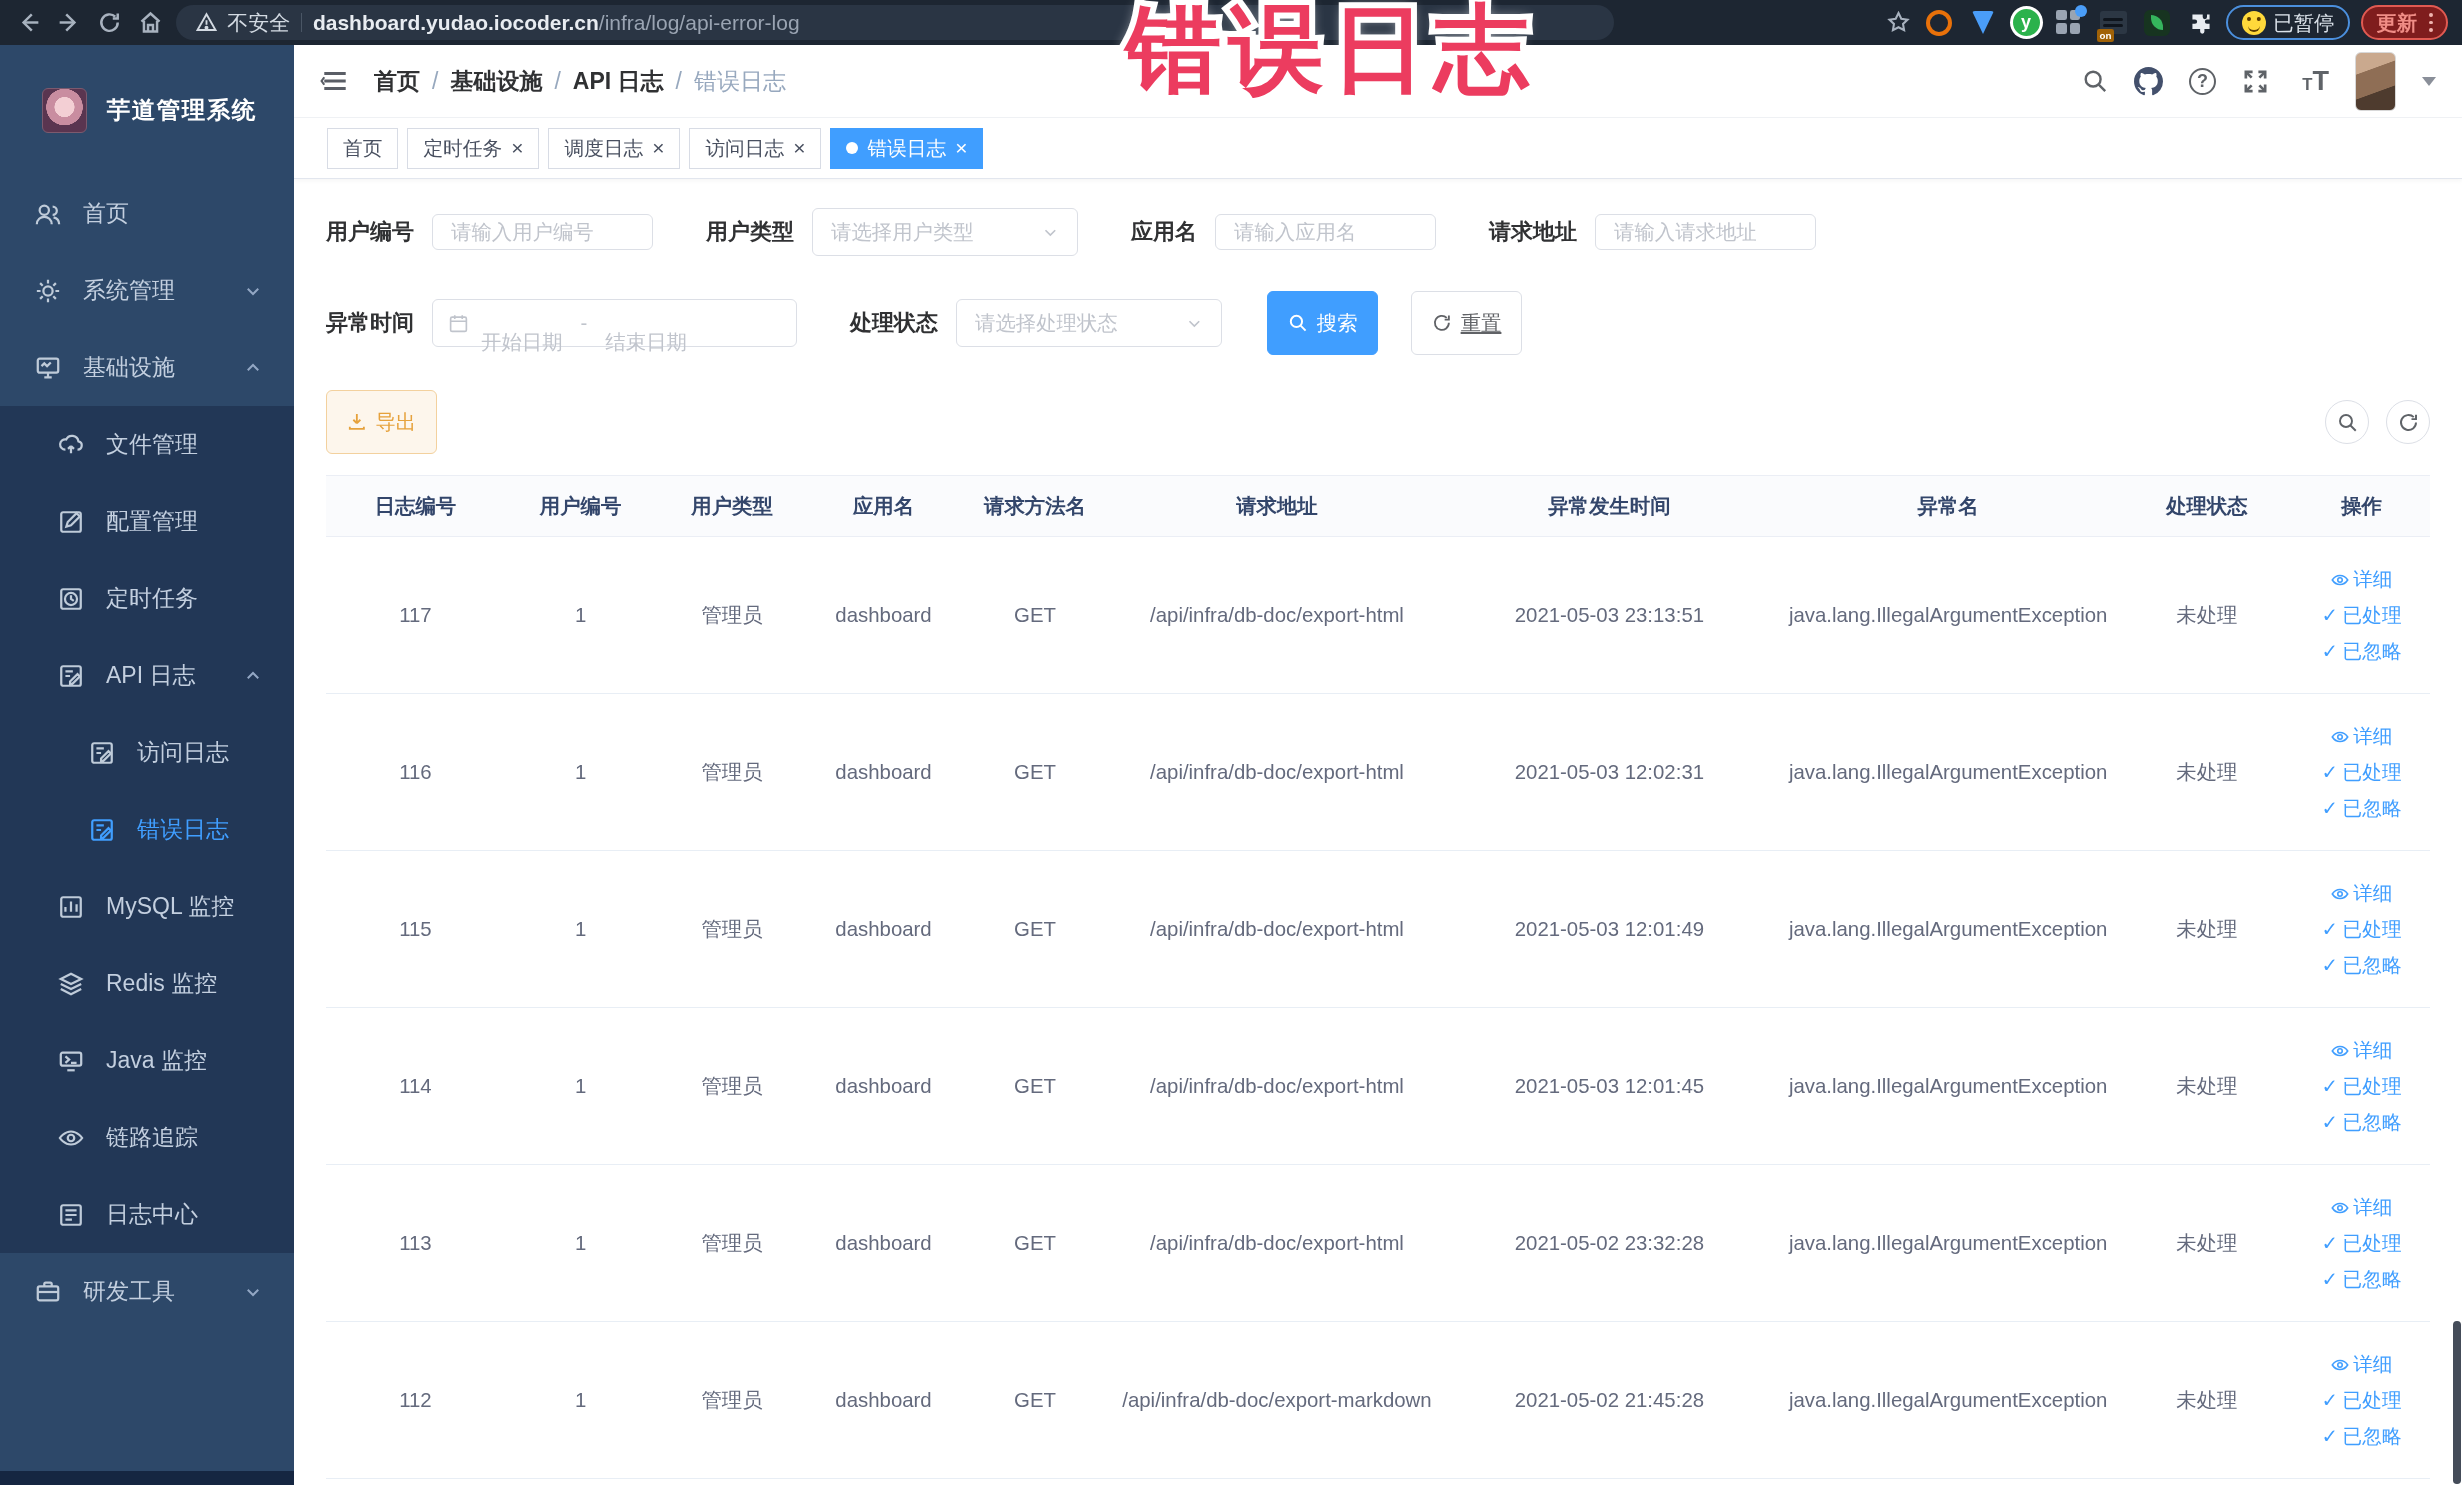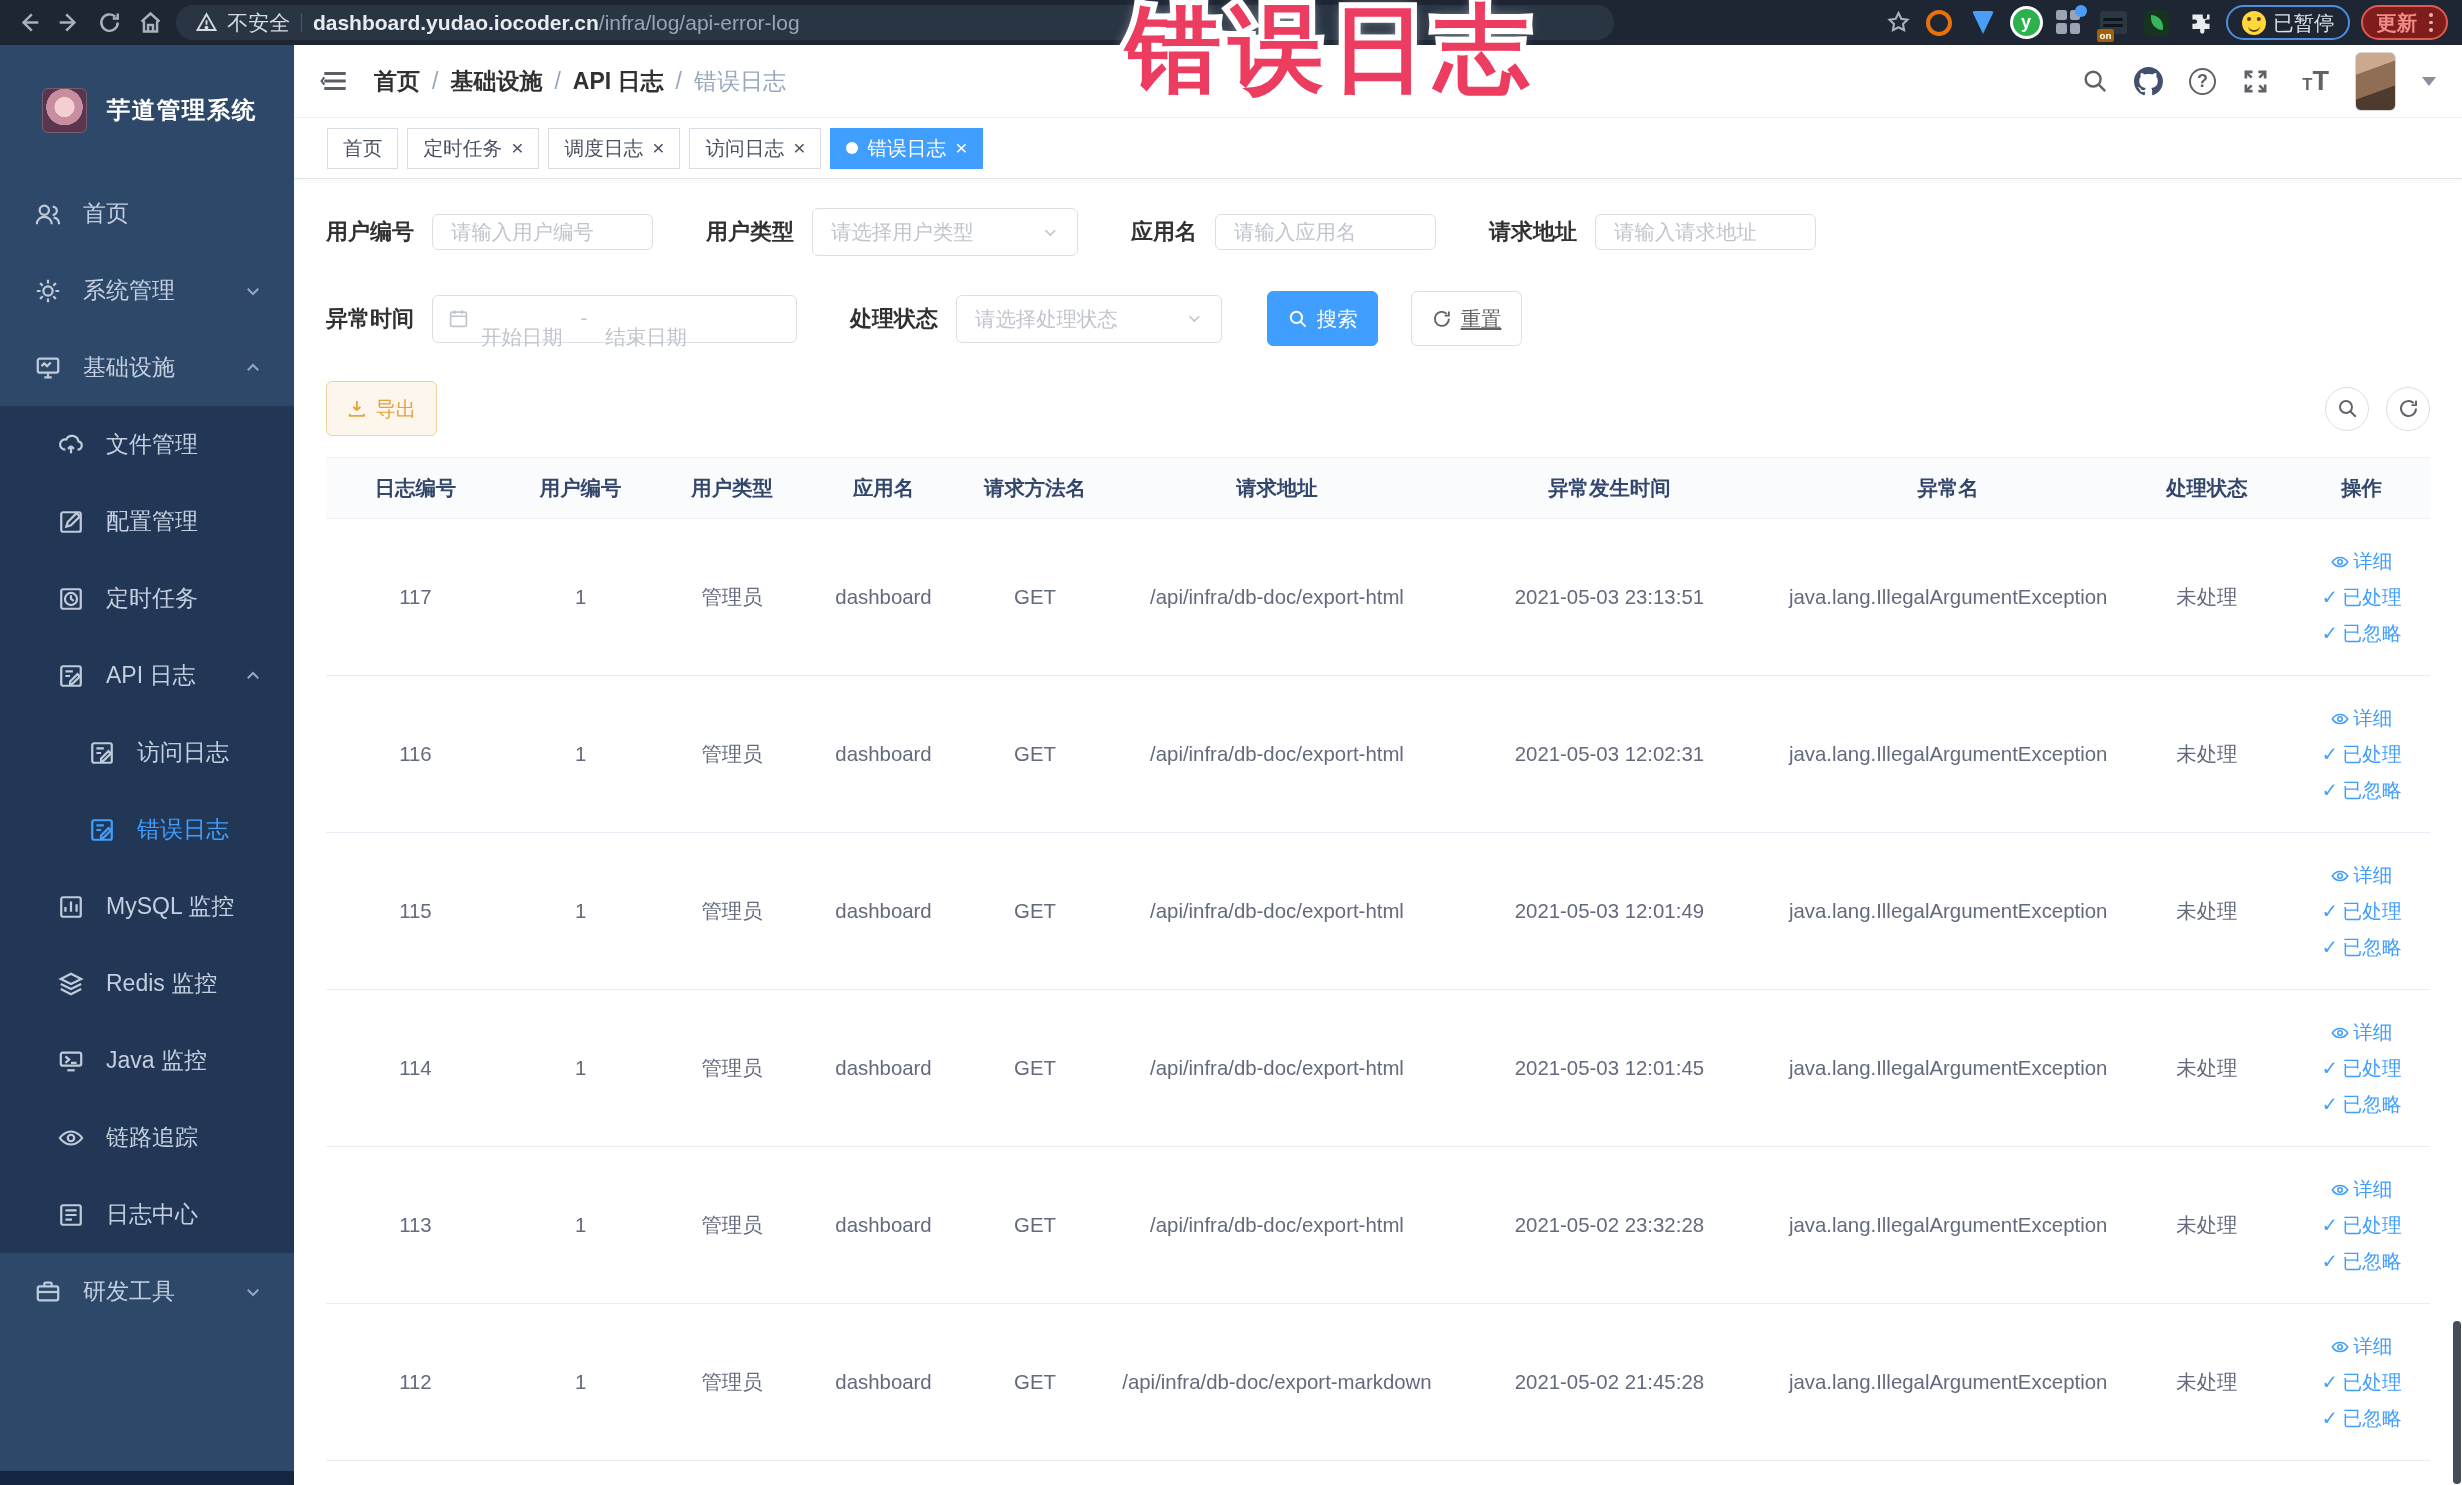--- a/index.html
+++ b/index.html
@@ -98,21 +98,21 @@
   .tin { height:36px; border:1.5px solid #dcdfe6; border-radius:6px; font-size:20.4px; color:#606266; padding:0 18px; outline:none; font-family:inherit; }
   .tin::placeholder { color:#c0c4cc; }
   .w290 { width:221px; } .w350 { width:266px; }
   .fake-select { height:48px; border:1.5px solid #dcdfe6; border-radius:6px; display:flex; align-items:center; padding:0 18px; background:#fff; cursor:pointer; }
   .fake-select .ph { font-size:20.4px; color:#c0c4cc; flex:1; white-space:nowrap; }
   .fake-select .sel-caret { color:#c0c4cc; margin-left:10.6px; }
   .date-range { width:365px; height:48px; border:1.5px solid #dcdfe6; border-radius:6px; display:flex; align-items:center; padding:0 15px; gap:12px; background:#fff; }
   .date-range .ph { font-size:20.4px; color:#c0c4cc; white-space:nowrap;margin-top:37px; }
   .date-range .sep { font-size:20.4px; color:#c0c4cc; padding:0 6px; }
   .cal-icon { color:#c0c4cc; flex:none; }
-  .btn { height:55px; border-radius:6px; font-size:20.4px; display:inline-flex; align-items:center; gap:9px; padding:0 19.7px; cursor:pointer; border:1.5px solid transparent; font-family:inherit; }
+  .btn { height:64px; border-radius:6px; font-size:20.4px; display:inline-flex; align-items:center; gap:9px; padding:0 19.7px; cursor:pointer; border:1.5px solid transparent; font-family:inherit; }
   .btn-primary { background:#409eff; color:#fff; border-color:#409eff; }
   .btn-plain { background:#fff; color:#606266; border-color:#dcdfe6; }
   .btn-warning-plain { background:#fdf6ec; color:#e6a23c; border-color:#f3d19e; }
   .btn-search { margin-left:-7.6px; }
   .btn-reset { margin-left:33px;text-decoration:underline; }
 
   .toolbar-row { display:flex; align-items:center; margin-bottom:21px; }
   .toolbar-right { margin-left:auto; display:flex; gap:16.7px; }
   .circle-btn { width:44px; height:44px; border-radius:50%; border:1.5px solid #dcdfe6; background:#fff; display:flex; align-items:center; justify-content:center; color:#5f6368; cursor:pointer; }
 

